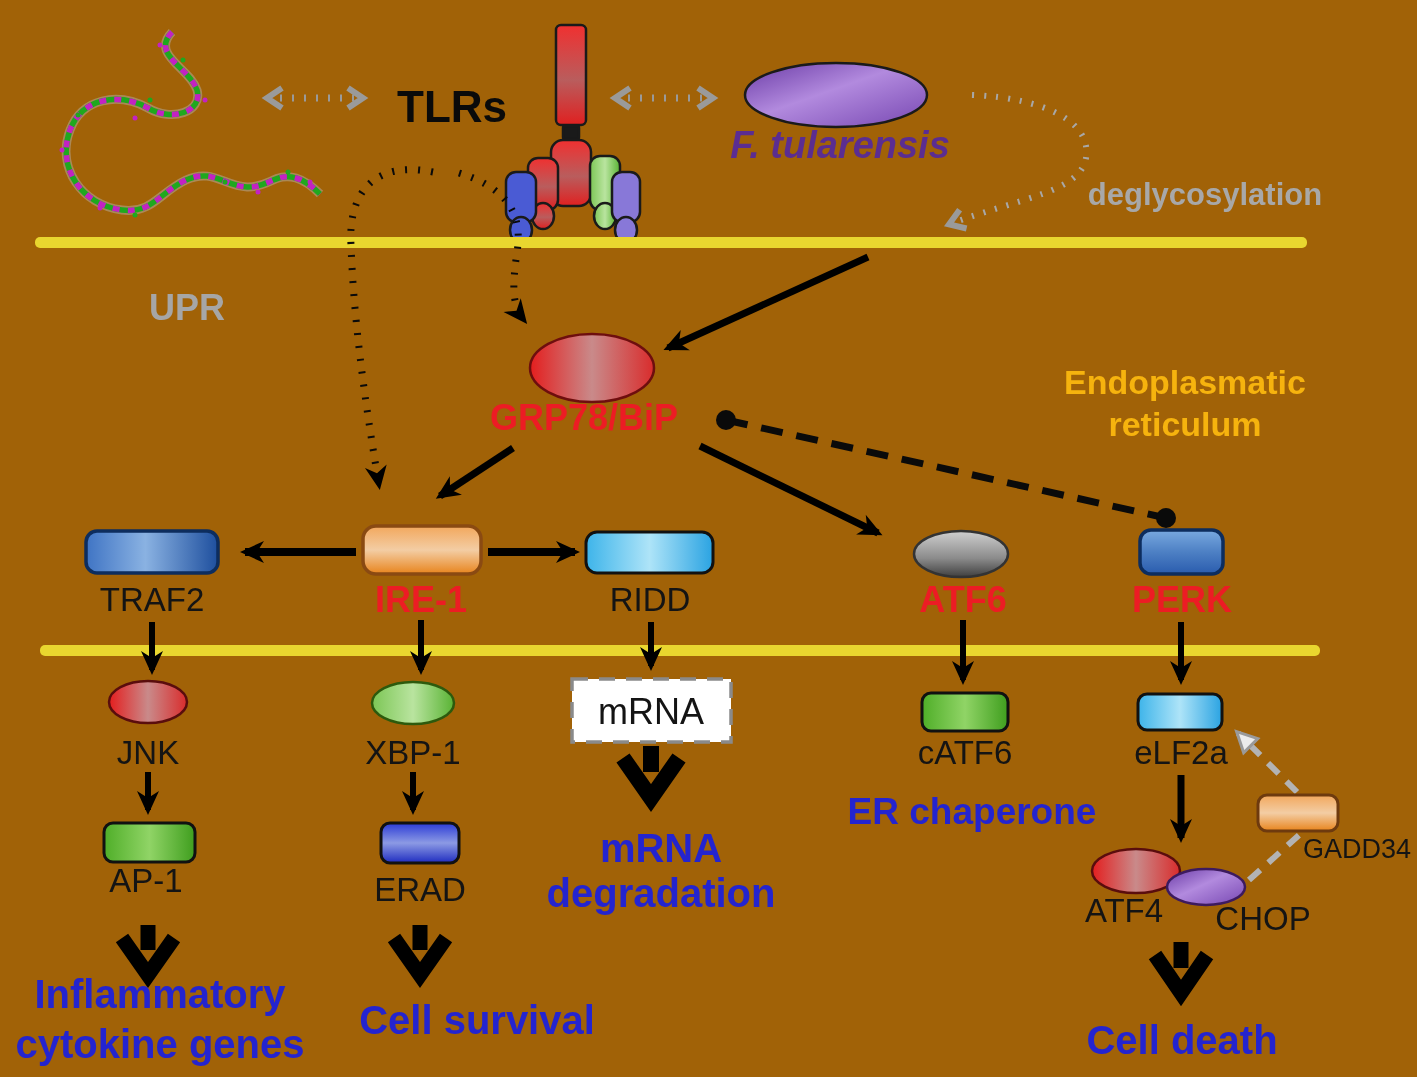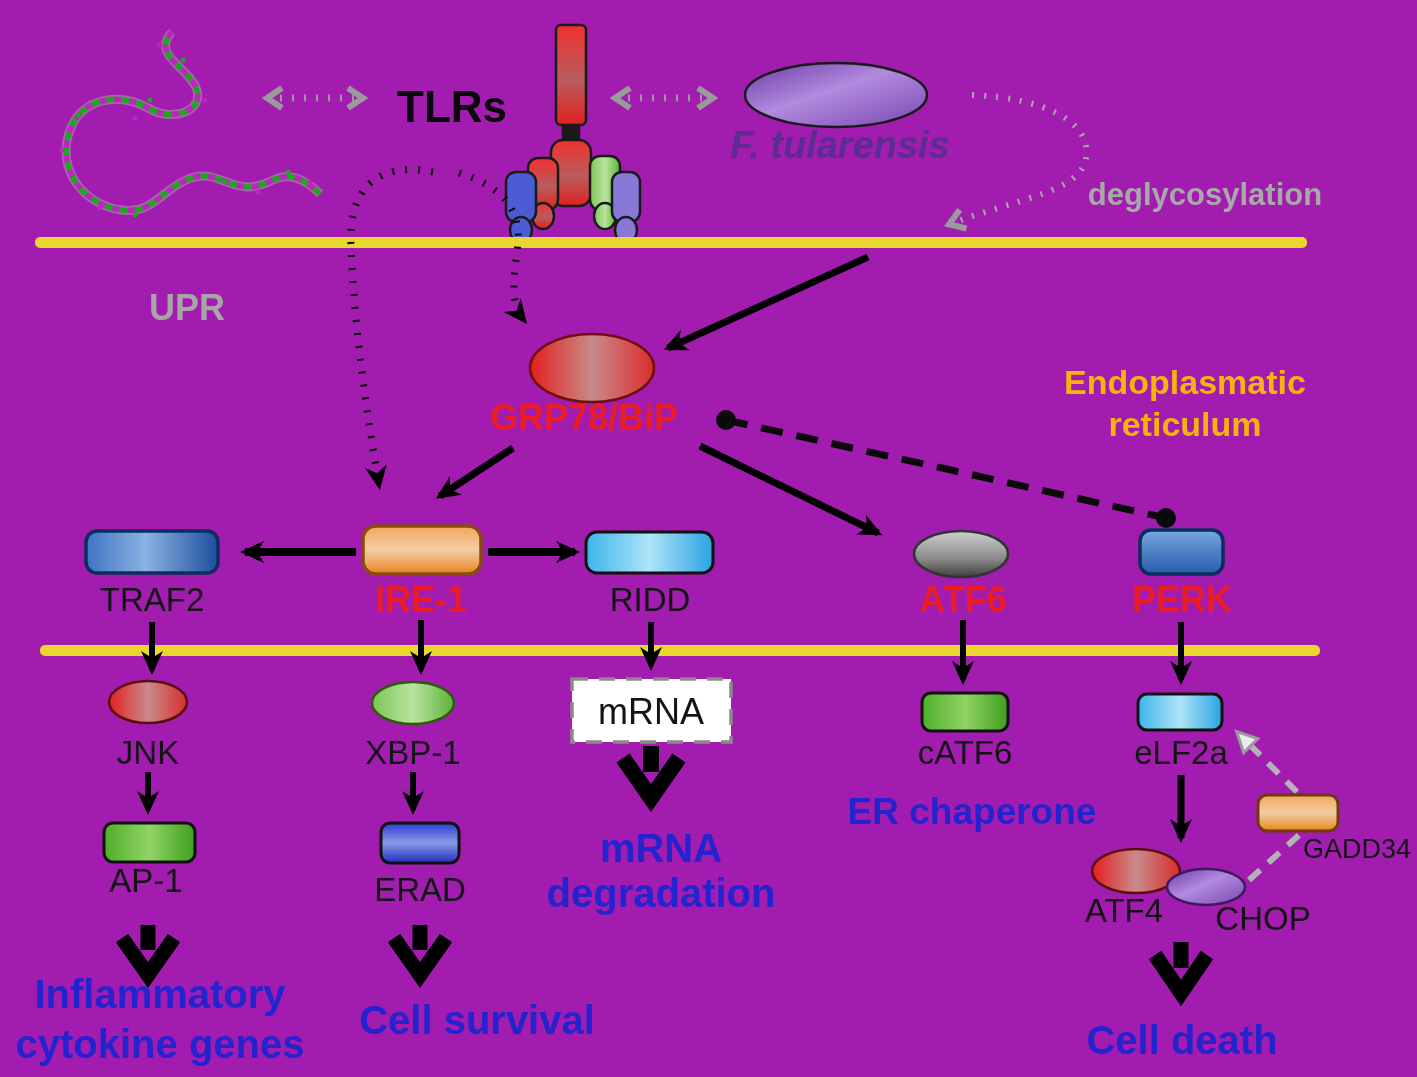--- a/index.html
+++ b/index.html
@@ -1,16 +1,16 @@
 <!DOCTYPE html>
 <html><head>
 <meta charset="utf-8">
 <style>
   html,body{margin:0;padding:0;background:#ffffff;}
-  .stage{position:relative;width:1417px;height:1077px;background:#a21caf;overflow:hidden;
+  .stage{position:relative;width:1417px;height:1077px;background:#a16207;overflow:hidden;
          font-family:"Liberation Sans", sans-serif;text-decoration:underline;}
   svg{display:block;}
   text{font-family:"Liberation Sans", sans-serif;}
   .node-label{font-size:33px;fill:#141414;}
   .red-label{font-size:36px;font-weight:bold;fill:#ec1c24;}
   .blue-label{font-size:40px;font-weight:bold;fill:#2424cf;}
 </style>
 </head>
 <body>
 

